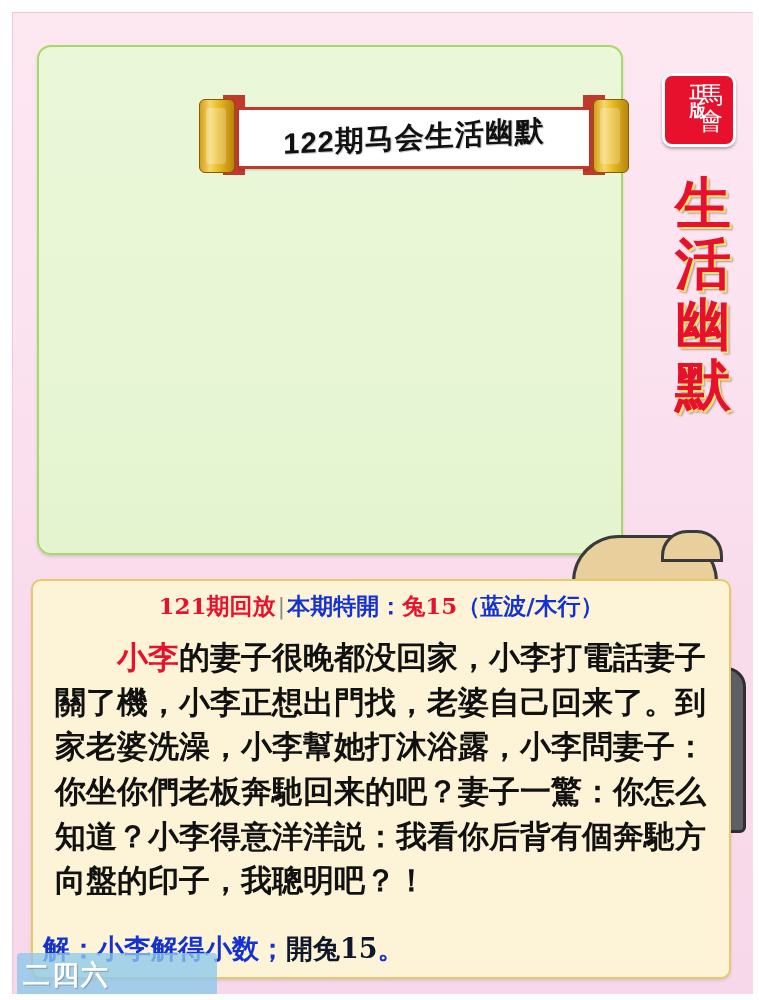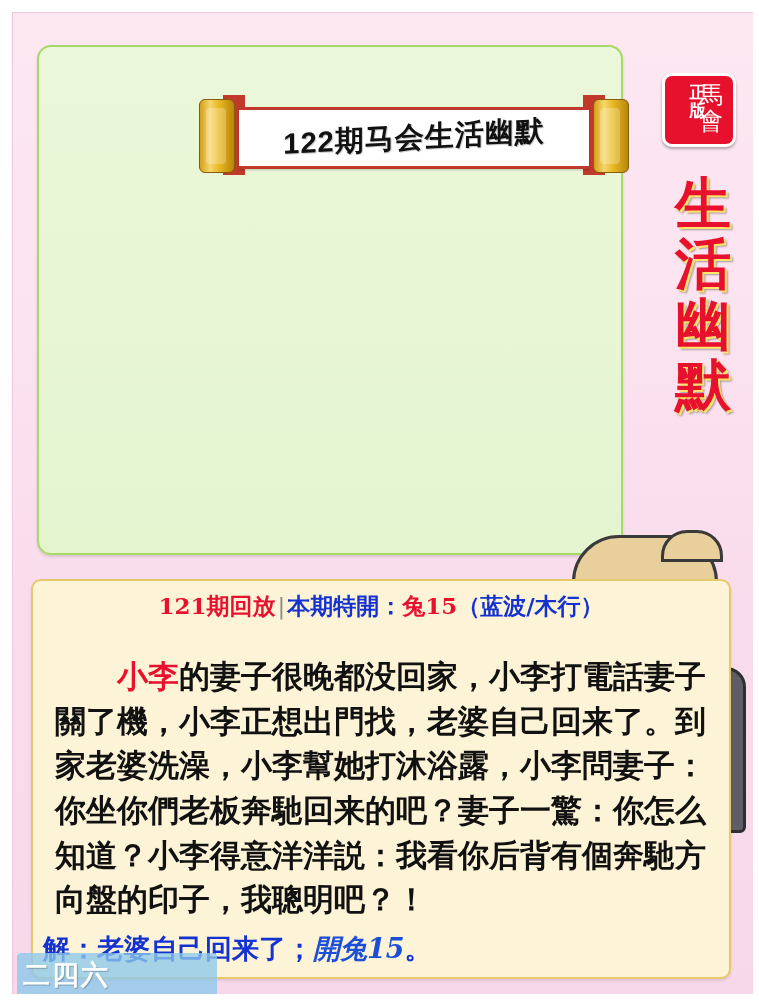--- a/index.html
+++ b/index.html
@@ -295,35 +295,34 @@
     position: absolute;
     left: 22px;
     top: 54px;
     width: 656px;
     font-size: 31px;
     line-height: 1.44;
     color: #111111;
     font-family: "DejaVu Serif", serif;
     font-weight: bold;
     text-indent: 62px;
-    margin-top: 19px;
   }
   .name-red { color: #e8112d; }
 
   .answer-line {
     position: absolute;
     left: 10px;
     bottom: 10px;
     font-size: 27px;
     font-family: "DejaVu Serif", serif;
     font-weight: bold;
     color: #1432d0;
     white-space: nowrap;
   }
-  .answer-line .hl { color: #1d4ed8; font-style: italic; }
+  .answer-line .hl { color: #0f172a; }
 
   
   .watermark {
     position: absolute;
     left: 4px;
     bottom: 2px;
     width: 200px;
     height: 44px;
     background: rgba(140, 200, 235, 0.78);
     border-radius: 4px;
@@ -385,19 +384,19 @@
       </div>
     </div>
 
     <div class="panel-bottom">
       <div class="bottom-head">
         <span class="bh-a">121期回放</span><span class="bh-sep">|</span><span class="bh-b">本期特開：</span><span class="bh-c">兔15</span><span class="bh-d">（蓝波/木行）</span>
       </div>
 
       <div class="story-bottom"><span class="name-red">小李</span><span>的妻子很晚都没回家，小李打電話妻子關了機，小李正想出門找，老婆自己回来了。到家老婆洗澡，小李幫她打沐浴露，小李問妻子：你坐你們老板奔馳回来的吧？妻子一驚：你怎么知道？小李得意洋洋説：我看你后背有個奔馳方向盤的印子，我聰明吧？！</span></div>
 
-      <div class="answer-line"><span>解：老婆自己回来了；</span><span class="hl">開兔15</span><span>。</span></div>
+      <div class="answer-line"><span>解：小李解得小数；</span><span class="hl">開兔15</span><span>。</span></div>
     </div>
 
     <div class="watermark">二四六 246.gu</div>
 
   </div>
 </div>
 
 </body></html>

